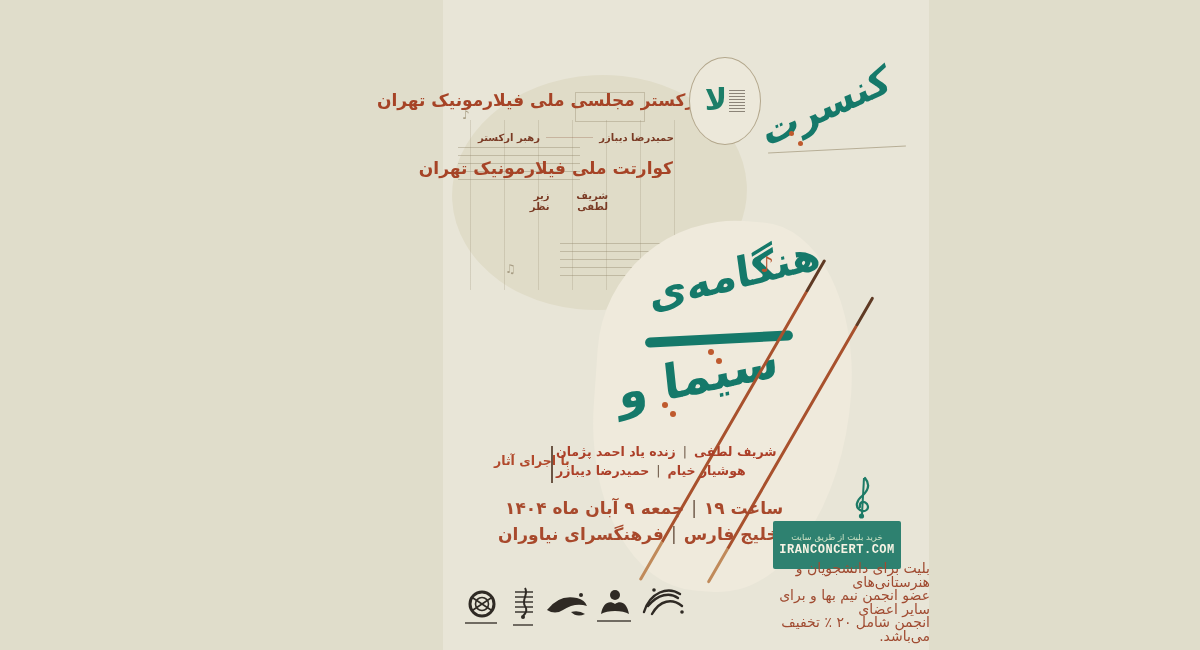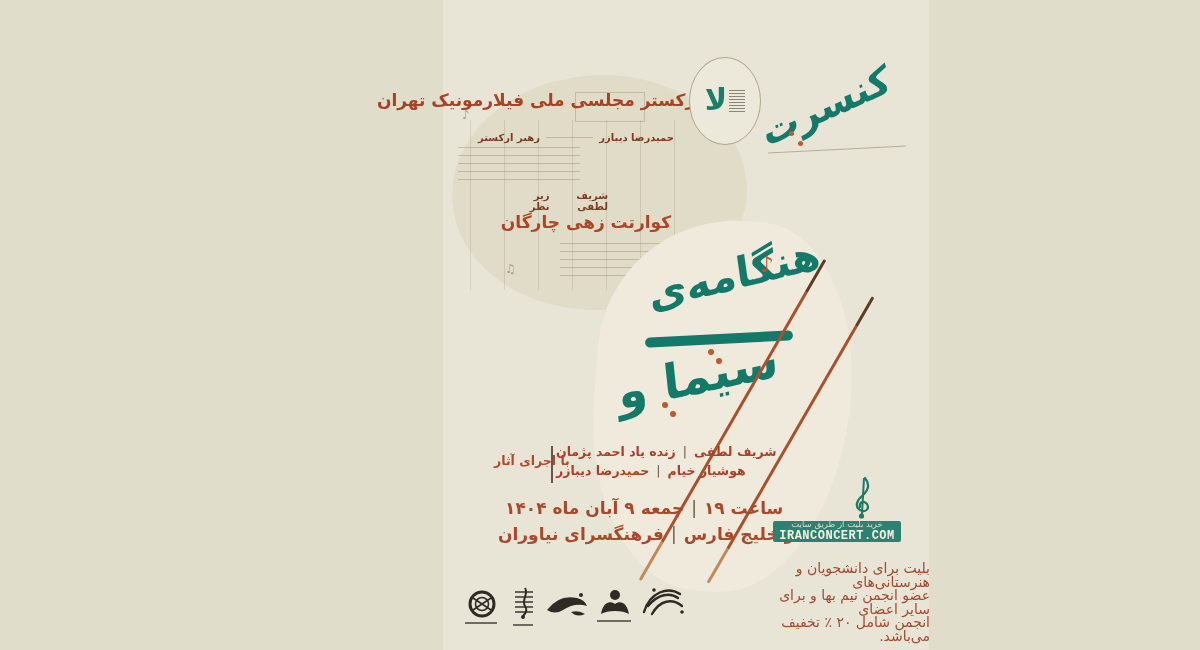--- a/index.html
+++ b/index.html
@@ -48,21 +48,21 @@
   
   .perf-label{color:#b1492c;font-weight:bold;font-size:12.5px;}
   .vdiv{width:2px;background:#6b5544;}
   .names{color:#ac3f28;font-weight:bold;font-size:12.5px;}
   .row-l{display:flex;align-items:center;gap:7px;}
   .sep{color:#6b5544;font-weight:normal;}
 
   .sched{color:#a8492c;font-weight:bold;font-size:17px;}
 
   
-  .tbox{left:773px;top:521px;width:128px;height:21px;background:#2e8170;border-radius:2px;
+  .tbox{left:773px;top:521px;width:128px;height:48px;background:#2e8170;border-radius:2px;
         display:flex;flex-direction:column;align-items:center;justify-content:center;line-height:1.25;}
   .tbox .l1{color:#cfe3c6;font-size:8.5px;}
   .tbox .l2{color:#f6f3e4;font-size:12px;font-weight:bold;letter-spacing:.5px;font-family:Liberation Mono, monospace;}
 
   .note-par{color:#a04b31;font-size:14px;line-height:13.5px;text-align:right;}
   .contact{color:#8a4530;font-size:10px;font-weight:bold;display:flex;justify-content:space-between;align-items:center;}
 
   .logo{color:#2f2a24;}
   .logo svg{display:block;}
   .cap{height:2px;background:rgba(47,42,36,.65);margin-top:2px;}
@@ -82,26 +82,26 @@
   <div class="abs gnote" style="left:462px;top:108px;">♪</div>
   <div class="abs gnote" style="left:505px;top:262px;">♫</div>
   <div class="abs gnote" style="left:690px;top:232px;">♪</div>
 
   <div class="abs h-red p nowrap" style="left:443px;top:90px;width:258px;font-size:17px;">ارکستر مجلسی ملی فیلارمونیک تهران</div>
   <div class="abs h-row" style="left:478px;top:132px;width:196px;">
     <span class="h-small p">رهبر ارکستر</span>
     <span class="h-leader"></span>
     <span class="h-small p">حمیدرضا دیبازر</span>
   </div>
+  <div class="abs h-red p nowrap" style="left:458px;top:158px;width:215px;font-size:17px;">کوارتت ملی فیلارمونیک تهران</div>
   <div class="abs h-row" style="left:522px;top:190px;width:86px;">
     <span class="h-small p">زیر نظر</span>
     <span class="h-leader"></span>
     <span class="h-small p">شریف لطفی</span>
   </div>
-  <div class="abs h-red p nowrap" style="left:497px;top:212px;width:178px;font-size:17px;color:#ad4526;">کوارتت زهی چارگان</div>
 
   <div class="abs oval">
     <span class="oval-glyph p">لا</span>
     <span class="oval-scribble"></span>
   </div>
 
   <div class="abs" style="left:757px;top:84px;width:100px;height:95px;">
     <span class="konsert p">کنسرت</span>
   </div>
   <div class="abs odot" style="left:789px;top:131px;width:5px;height:5px;"></div>

